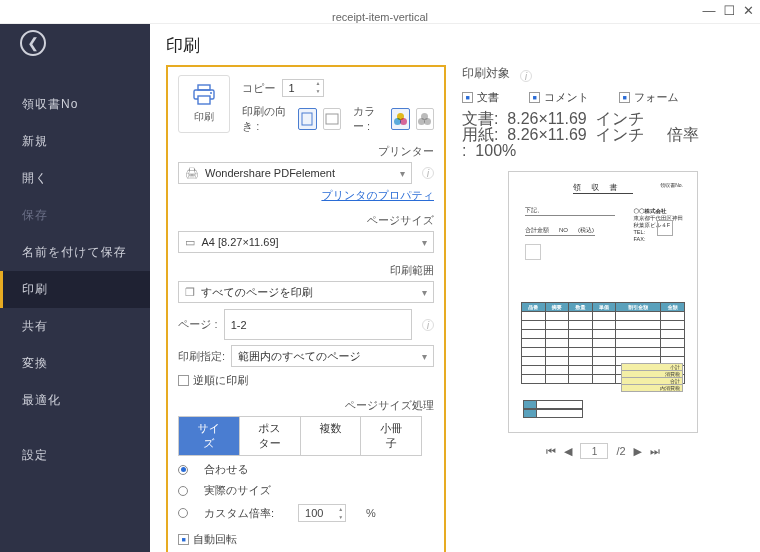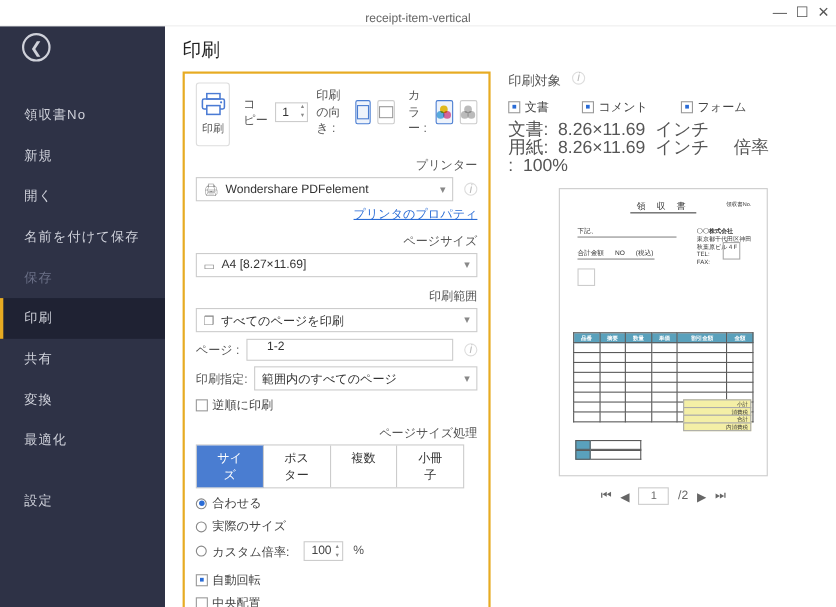--- a/index.html
+++ b/index.html
@@ -13,58 +13,58 @@
   .side-item.disabled { color: #6a6f86; }
   .side-item.selected { background: #1f2233; border-left: 3px solid #e7ab22; padding-left: 19px; position: relative; }
   .side-gap { height: 18px; }
   .main { flex: 1; padding: 10px 16px 10px 16px; overflow: hidden; }
   .main-title { font-size: 17px; color: #222; margin-bottom: 8px; }
   .layout { display: flex; gap: 16px; }
   .left-col { width: 280px; border: 2px solid #e7ab22; padding: 8px 10px 10px 10px; }
   .right-col { flex: 1; }
   .topbox-row { display: flex; align-items: flex-start; gap: 12px; }
   .printbtn { width: 52px; height: 58px; border: 1px solid #ddd; border-radius: 3px; display: flex; flex-direction: column; align-items: center; justify-content: center; gap: 4px; cursor: pointer; }
-  .topbox-fields { flex: 1; display: flex; flex-direction: row; gap: 7px; padding-top: 4px; }
+  .topbox-fields { flex: 1; display: flex; flex-direction: column; gap: 7px; padding-top: 4px; }
   .row { display: flex; align-items: center; gap: 6px; }
   .lbl { color: #555; font-size: 11px; }
   .spin { width: 42px; height: 18px; border: 1px solid #ccc; font-size: 11px; padding-left: 6px; display: flex; align-items: center; position: relative; }
   .spin::after { content: "▲\A▼"; white-space: pre; position: absolute; right: 2px; top: -1px; font-size: 5px; line-height: 8px; color: #888; }
   .orient-btn { width: 22px; height: 22px; border: 1px solid #ccc; border-radius: 2px; display: flex; align-items: center; justify-content: center; cursor: pointer; }
   .orient-btn.sel { border-color: #4a7dd1; background: #eef3fb; }
   .color-btn { width: 22px; height: 22px; border: 1px solid #ccc; border-radius: 2px; display: flex; align-items: center; justify-content: center; cursor: pointer; }
   .color-btn.sel { border-color: #4a7dd1; background: #eef3fb; }
   .colordots { position: relative; width: 14px; height: 12px; }
   .dot { position: absolute; width: 7px; height: 7px; border-radius: 50%; mix-blend-mode: multiply; }
   .gray .dot { background: #bbb !important; }
   .section-head { color: #555; font-size: 11px; margin-top: 10px; margin-bottom: 3px; text-align: right; }
   .dropdown { border: 1px solid #ccc; height: 22px; display: flex; align-items: center; padding: 0 6px; position: relative; font-size: 11px; cursor: pointer; }
   .dropdown::after { content: "▾"; position: absolute; right: 6px; color: #888; font-size: 10px; }
   .dropdown .dd-icon { margin-right: 6px; color: #888; }
   .link { color: #2a6cd6; font-size: 11px; text-align: right; margin-top: 4px; cursor: pointer; text-decoration: underline; }
   .info-icon { color: #bbb; font-size: 11px; margin-left: 4px; border: 1px solid #ddd; border-radius: 50%; width: 12px; height: 12px; display: inline-flex; align-items: center; justify-content: center; font-style: italic; }
-  .textfield { border: 1px solid #ccc; height: 20px; flex: 1; padding-left: 18px; font-size: 11px; display: flex; }
+  .textfield { border: 1px solid #ccc; height: 31px; flex: 1; padding-left: 6px; font-size: 11px; display: flex; align-items: center; }
   .check { display: flex; align-items: center; gap: 4px; font-size: 11px; color: #444; cursor: pointer; }
   .cb { width: 11px; height: 11px; border: 1px solid #999; display: inline-flex; align-items: center; justify-content: center; font-size: 8px; color: #2a6cd6; }
   .cb.checked::after { content: "■"; color: #2a6cd6; font-size: 7px; }
   .tabs { display: flex; border: 1px solid #ccc; width: 244px; }
   .tab { flex: 1; text-align: center; padding: 4px 16px; font-size: 11px; cursor: pointer; border-right: 1px solid #ccc; }
   .tab:last-child { border-right: none; }
   .tab.active { background: #4a7dd1; color: #fff; }
-  .radio { display: flex; align-items: center; gap: 5px; font-size: 11px; color: #444; cursor: pointer; margin-top: 6px; text-align: center; }
+  .radio { display: flex; align-items: center; gap: 16px; font-size: 11px; color: #444; cursor: pointer; margin-top: 6px; text-align: center; }
   .rb { width: 10px; height: 10px; border: 1px solid #888; border-radius: 50%; display: inline-flex; align-items: center; justify-content: center; }
   .rb.on::after { content: ""; width: 5px; height: 5px; background: #2a6cd6; border-radius: 50%; }
-  .pct-box { border: 1px solid #ccc; width: 36px; height: 18px; margin-left: 8px; padding-left: 6px; font-size: 11px; display: inline-flex; align-items: center; position: relative; }
+  .pct-box { border: 1px solid #ccc; width: 48px; height: 18px; margin-left: 8px; padding-left: 6px; font-size: 11px; display: inline-flex; align-items: center; position: relative; }
   .pct-box::after { content: "▲\A▼"; white-space: pre; position: absolute; right: 2px; top: 0; font-size: 5px; line-height: 8px; color: #888; }
   
-  .target-head { color: #555; font-size: 12px; display: flex; align-items: flex-start; gap: 6px; margin-bottom: 8px; }
+  .target-head { color: #555; font-size: 12px; display: flex; align-items: flex-end; gap: 6px; margin-bottom: 8px; }
   .target-row { display: flex; gap: 30px; font-size: 11px; color: #333; margin-bottom: 6px; }
   .stats { font-size: 16px; color: #555; line-height: 16px; margin-bottom: 12px; }
   .preview-wrap { border: 1px solid #ccc; padding: 4px; width: 190px; height: 262px; margin: 0 auto; background: #fff; }
   .preview { width: 100%; height: 100%; position: relative; font-size: 7px; color: #333; padding: 6px 8px; }
-  .prev-title { text-align: center; font-size: 8px; letter-spacing: 4px; border-bottom: 1px solid #444; width: 60px; margin: 0 auto 4px auto; }
+  .prev-title { text-align: left; font-size: 8px; letter-spacing: 4px; border-bottom: 1px solid #444; width: 60px; margin: 0 auto 4px auto; }
   .prev-table { width: 100%; border-collapse: collapse; margin-top: 28px; }
   .prev-table th { background: #5aa1bc; height: 9px; border: 1px solid #5a5a5a; font-size: 5px; color: #fff; }
   .prev-table td { height: 9px; border: 1px solid #5a5a5a; }
   .prev-stamp { position: absolute; right: 20px; top: 44px; width: 16px; height: 16px; border: 1px solid #aaa; }
   .prev-stamp2 { position: absolute; left: 12px; top: 68px; width: 16px; height: 16px; border: 1px solid #ccc; }
   .prev-tot { position: absolute; left: 12px; top: 50px; font-size: 6px; border-bottom: 1px solid #888; width: 70px; }
   .prev-bottom { position: absolute; bottom: 10px; left: 10px; width: 60px; }
   .prev-bottom-row { display: flex; }
   .pb-cell-a { width: 14px; height: 9px; background: #5aa1bc; border: 1px solid #5a5a5a; }
   .pb-cell-b { flex: 1; height: 9px; border: 1px solid #5a5a5a; border-left: none; }
@@ -86,22 +86,22 @@
   </div>
 </div>
 
 <div class="app">
 
   <div class="sidebar">
     <div class="back-circle">❮</div>
     <div class="side-item"><span>領収書No</span></div>
     <div class="side-item"><span>新規</span></div>
     <div class="side-item"><span>開く</span></div>
+    <div class="side-item disabled"><span>保存</span></div>
     <div class="side-item"><span>名前を付けて保存</span></div>
-    <div class="side-item disabled"><span>保存</span></div>
     <div class="side-item selected"><span>印刷</span></div>
     <div class="side-item"><span>共有</span></div>
     <div class="side-item"><span>変換</span></div>
     <div class="side-item"><span>最適化</span></div>
     <div class="side-gap"></div>
     <div class="side-item"><span>設定</span></div>
   </div>
 
   <div class="main">
     <div class="main-title">印刷</div>

